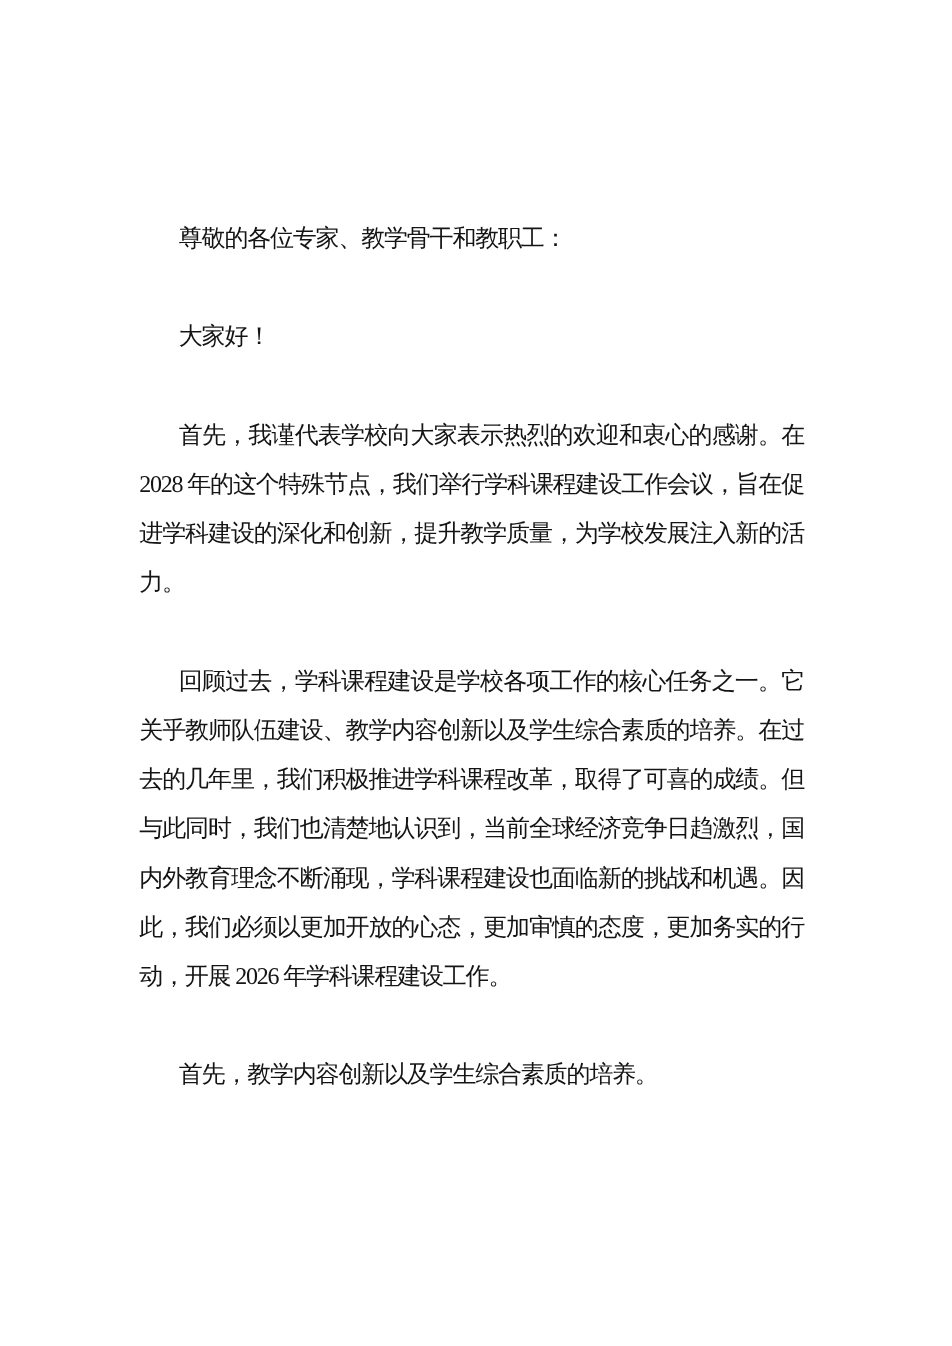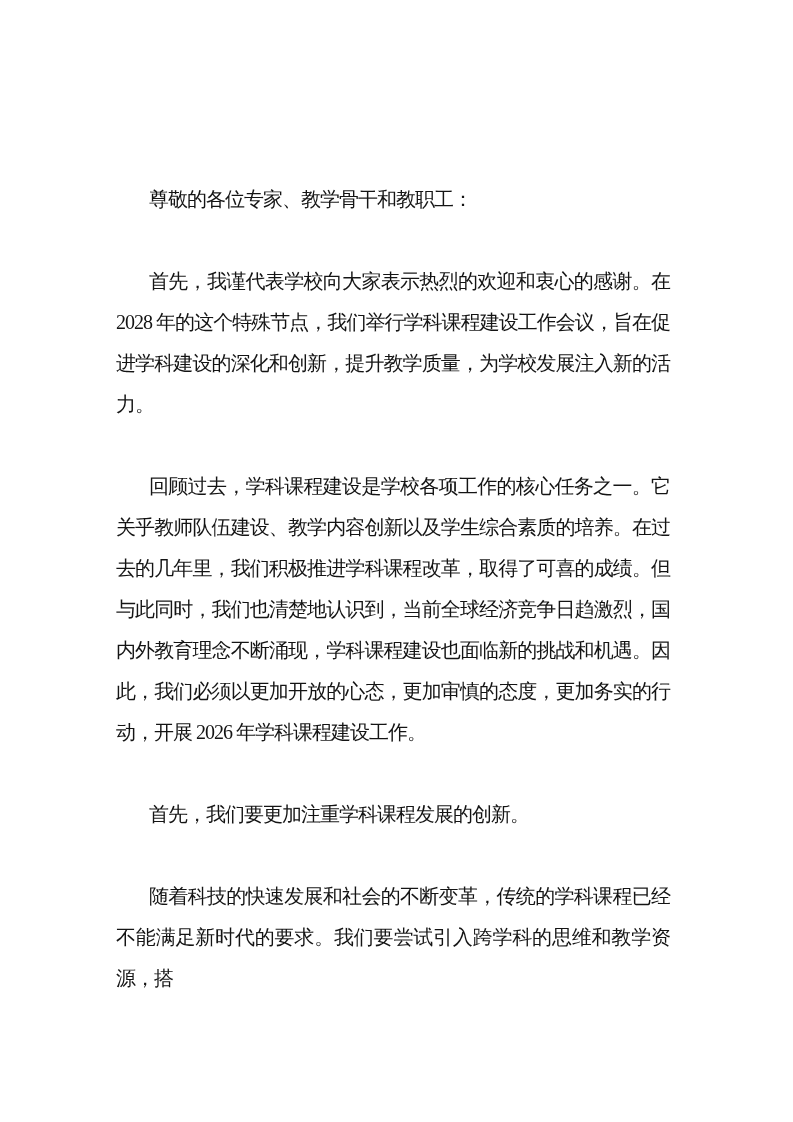--- a/index.html
+++ b/index.html
@@ -43,18 +43,18 @@
   .para:last-child {
     margin-bottom: 0;
   }
 </style>
 </head>
 <body>
 
 <div class="page">
   <div class="doc-body">
       <p class="para">尊敬的各位专家、教学骨干和教职工：</p>
+      <p class="para">大家好！</p>
       <p class="para">首先，我谨代表学校向大家表示热烈的欢迎和衷心的感谢。在 2028 年的这个特殊节点，我们举行学科课程建设工作会议，旨在促进学科建设的深化和创新，提升教学质量，为学校发展注入新的活力。</p>
       <p class="para">回顾过去，学科课程建设是学校各项工作的核心任务之一。它关乎教师队伍建设、教学内容创新以及学生综合素质的培养。在过去的几年里，我们积极推进学科课程改革，取得了可喜的成绩。但与此同时，我们也清楚地认识到，当前全球经济竞争日趋激烈，国内外教育理念不断涌现，学科课程建设也面临新的挑战和机遇。因此，我们必须以更加开放的心态，更加审慎的态度，更加务实的行动，开展 2026 年学科课程建设工作。</p>
-      <p class="para">首先，我们要更加注重学科课程发展的创新。</p>
-      <p class="para">随着科技的快速发展和社会的不断变革，传统的学科课程已经不能满足新时代的要求。我们要尝试引入跨学科的思维和教学资源，搭</p>
+      <p class="para">首先，教学内容创新以及学生综合素质的培养。</p>
     </div>
 </div>
 
 </body></html>

